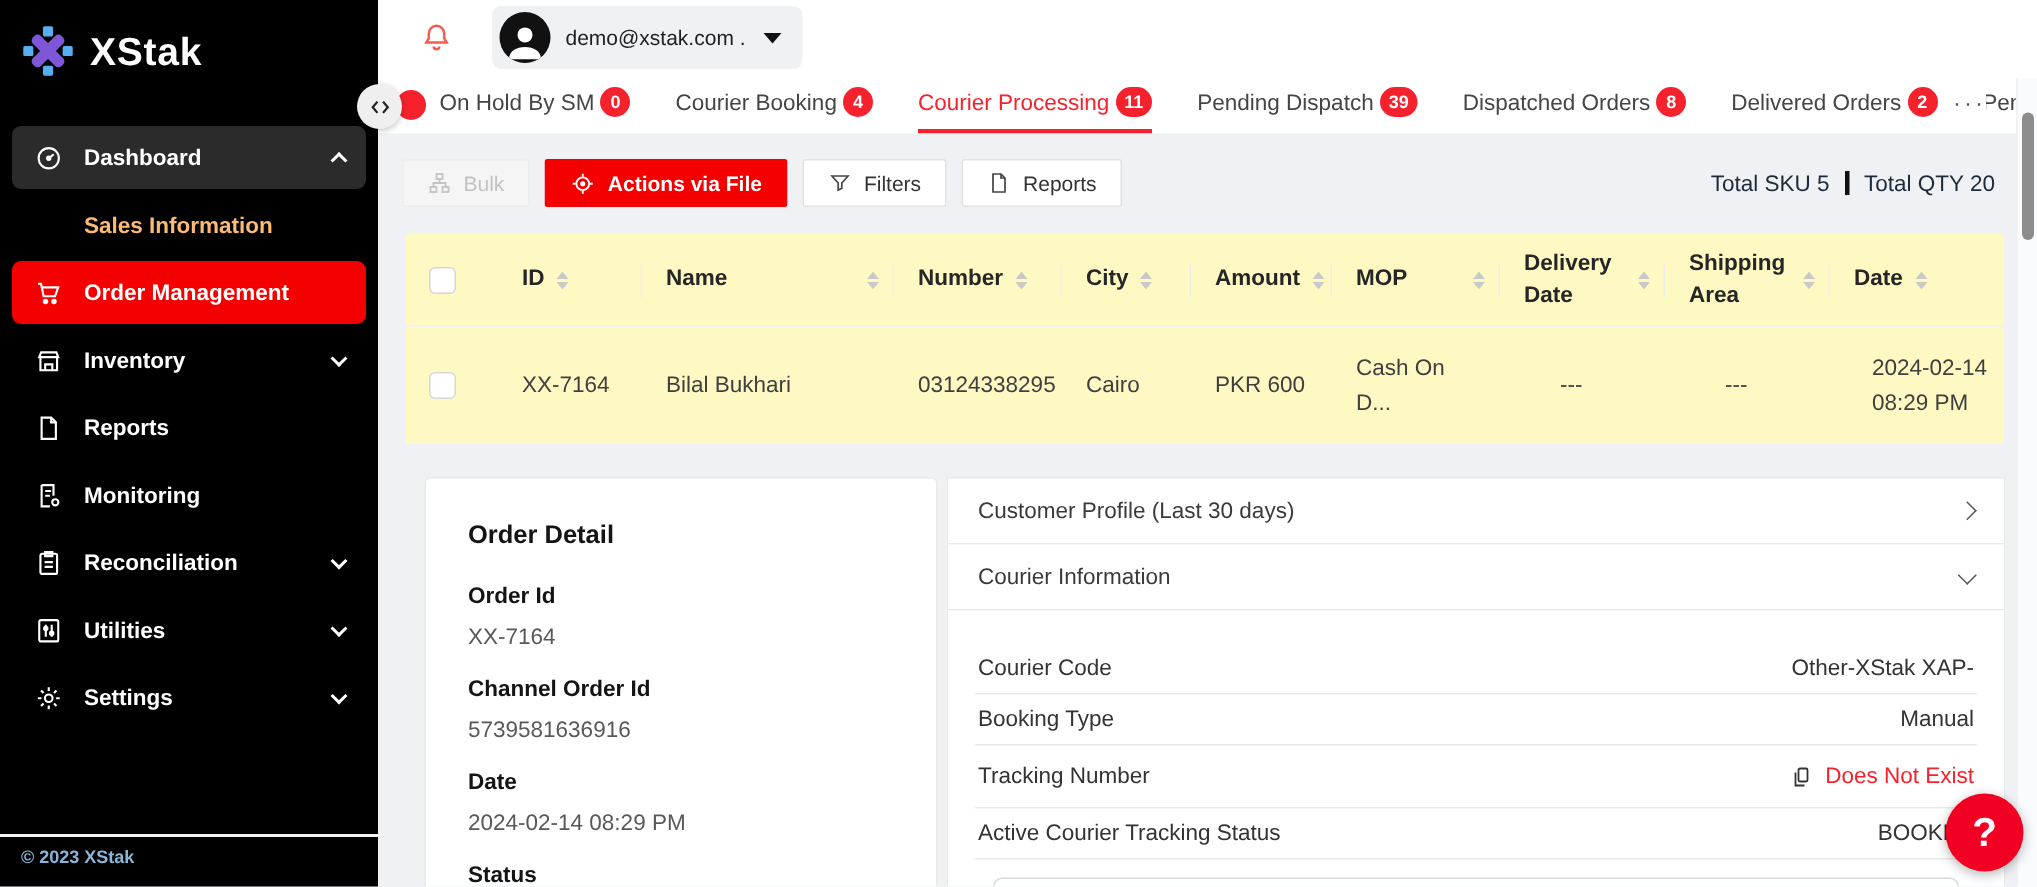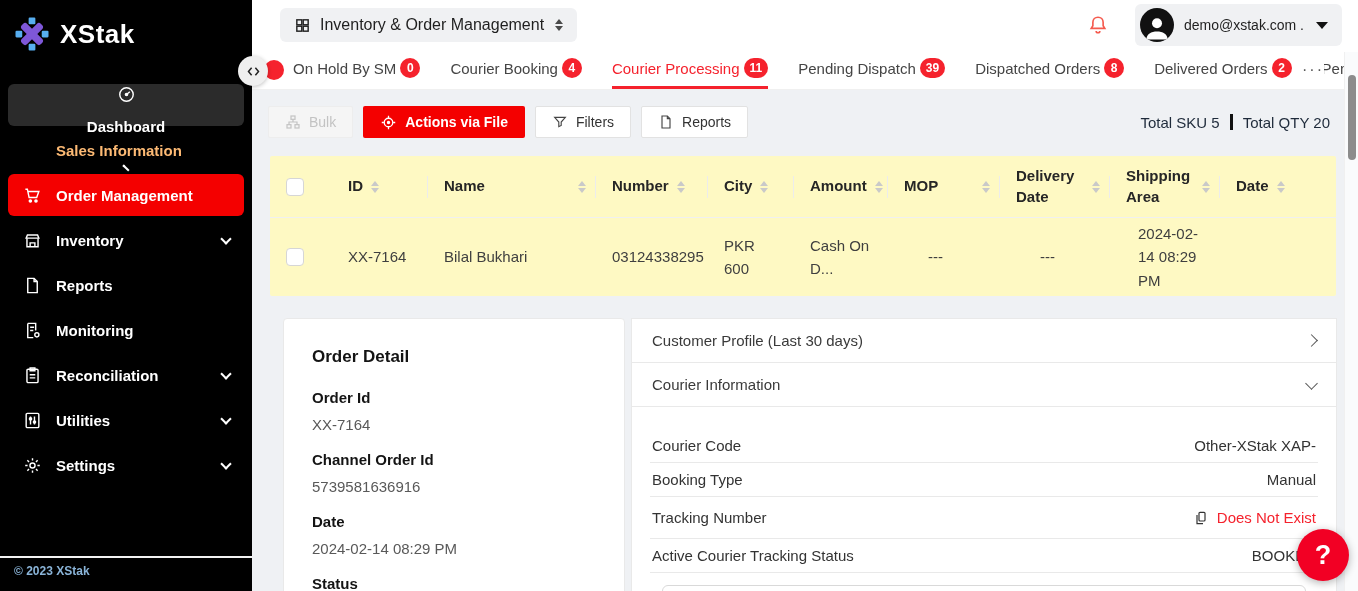--- a/index.html
+++ b/index.html
@@ -8,21 +8,21 @@
 
   
   .sidebar { position:fixed; left:0; top:0; width:252px; height:591px; background:#000; z-index:15; }
   .logo { display:flex; align-items:center; gap:10px; padding:16px 16px 10px 14px; }
   .logo-text { color:#fff; font-size:26px; font-weight:700; letter-spacing:.5px; }
   .nav { margin-top:22px; }
   .nav-item { display:flex; align-items:center; gap:14px; height:42px; margin:3px 8px; padding:0 14px;
               border-radius:6px; color:#fff; font-size:15px; font-weight:600; cursor:pointer; }
   .nav-item .nicon { width:20px; height:20px; display:inline-flex; align-items:center; justify-content:center; flex:0 0 20px; }
   .nav-item .spacer { flex:1; }
-  .nav-item.dark { background:#2b2b2b;flex-direction:column; }
+  .nav-item.dark { background:#2b2b2b; }
   .nav-item.red { background:#f40000; }
   .nav-sub { display:flex; align-items:center; height:40px; margin:4px 8px; padding-left:48px;
              color:#fdba74; font-size:15px; font-weight:600; cursor:pointer; }
   .chev { display:inline-block; width:8px; height:8px; border-right:2px solid currentColor; border-bottom:2px solid currentColor; }
   .chev.up   { transform:rotate(-135deg); margin-top:4px; }
   .chev.down { transform:rotate(45deg);  margin-bottom:3px; }
   .chev.right{ transform:rotate(-45deg); }
   .chev.thin { border-width:1.5px; width:9px; height:9px; color:#555; }
   .sidebar-footer { position:absolute; bottom:0; left:0; right:0; height:35px; border-top:2px solid #f2f2f2;
                     padding:6px 14px; color:#8ab4d8; font-size:12px; font-weight:700; overflow:hidden; }
@@ -251,35 +251,20 @@
     <svg viewBox="0 0 24 24" width="15" height="15" fill="none" stroke="#222" stroke-width="2.4">
       <path d="M9 6l-5 6 5 6"></path>
         <path d="M15 6l5 6-5 6"></path>
     </svg>
   </span>
 </div>
 
 <div class="main">
 
   <div class="topbar">
-    <div class="app-switcher">
-      <span>
-        <svg viewBox="0 0 24 24" width="17" height="17" fill="none" stroke="#1f1f1f" stroke-width="2">
-          <rect x="4" y="4" width="7" height="7"></rect>
-            <rect x="13" y="4" width="7" height="7"></rect>
-          <rect x="4" y="13" width="7" height="7"></rect>
-            <rect x="13" y="13" width="7" height="7"></rect>
-        </svg>
-      </span>
-      <span>Inventory &amp; Order Management</span>
-      <span class="updown">
-          <i class="tri-up"></i>
-          <i class="tri-down"></i>
-        </span>
-    </div>
     <div class="topbar-right">
       <span class="bell">
         <svg viewBox="0 0 24 24" width="22" height="22" fill="none" stroke="#f55b4f" stroke-width="1.8">
           <path d="M12 3.5c-3.2 0-5.6 2.4-5.6 5.6v3.6L4.6 15.6h14.8l-1.8-2.9V9.1c0-3.2-2.4-5.6-5.6-5.6z"></path>
           <path d="M10 18.5a2 2 0 0 0 4 0"></path>
         </svg>
       </span>
       <div class="account">
         <span class="avatar">
           <svg viewBox="0 0 24 24" width="30" height="30">
@@ -441,20 +426,21 @@
       </div>
     </div>
 
     <div class="tgrid">
       <div class="td sel">
         <span class="checkbox"></span>
       </div>
       <div class="td idc">XX-7164</div>
       <div class="td">Bilal Bukhari</div>
       <div class="td">03124338295</div>
+      <div class="td">Cairo</div>
       <div class="td">PKR 600</div>
       <div class="td">Cash On D...</div>
       <div class="td" style="padding-left:40px">---</div>
       <div class="td" style="padding-left:40px">---</div>
       <div class="td" style="padding-left:28px">2024-02-14 08:29 PM</div>
     </div>
   </div>
 
   <div class="detail-section">
     <div class="order-card">

